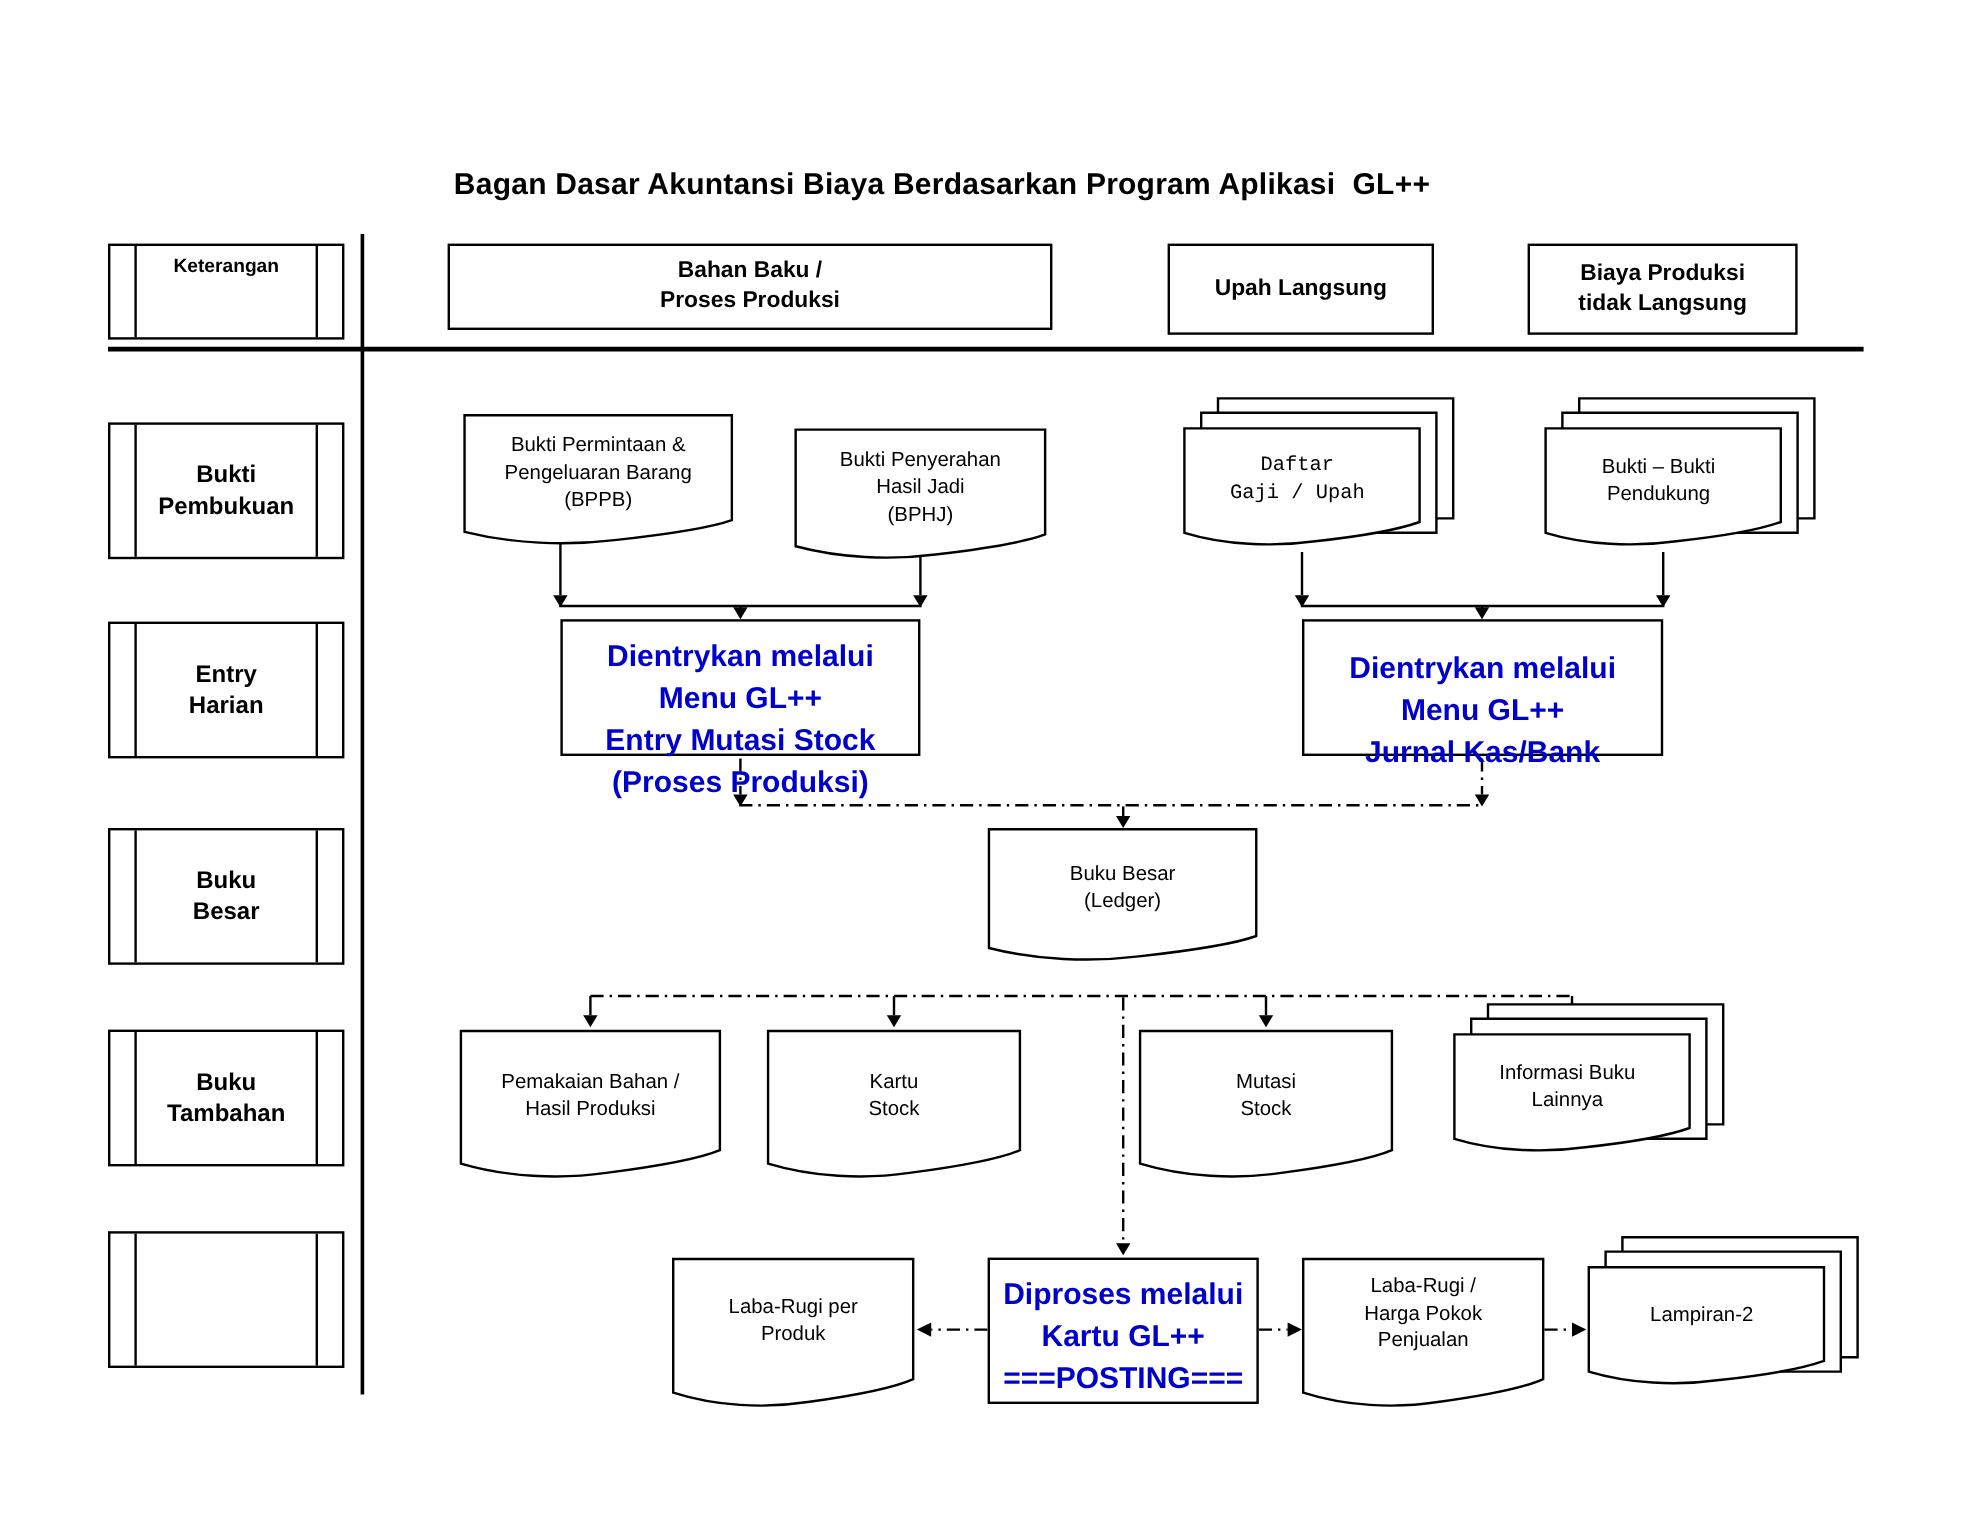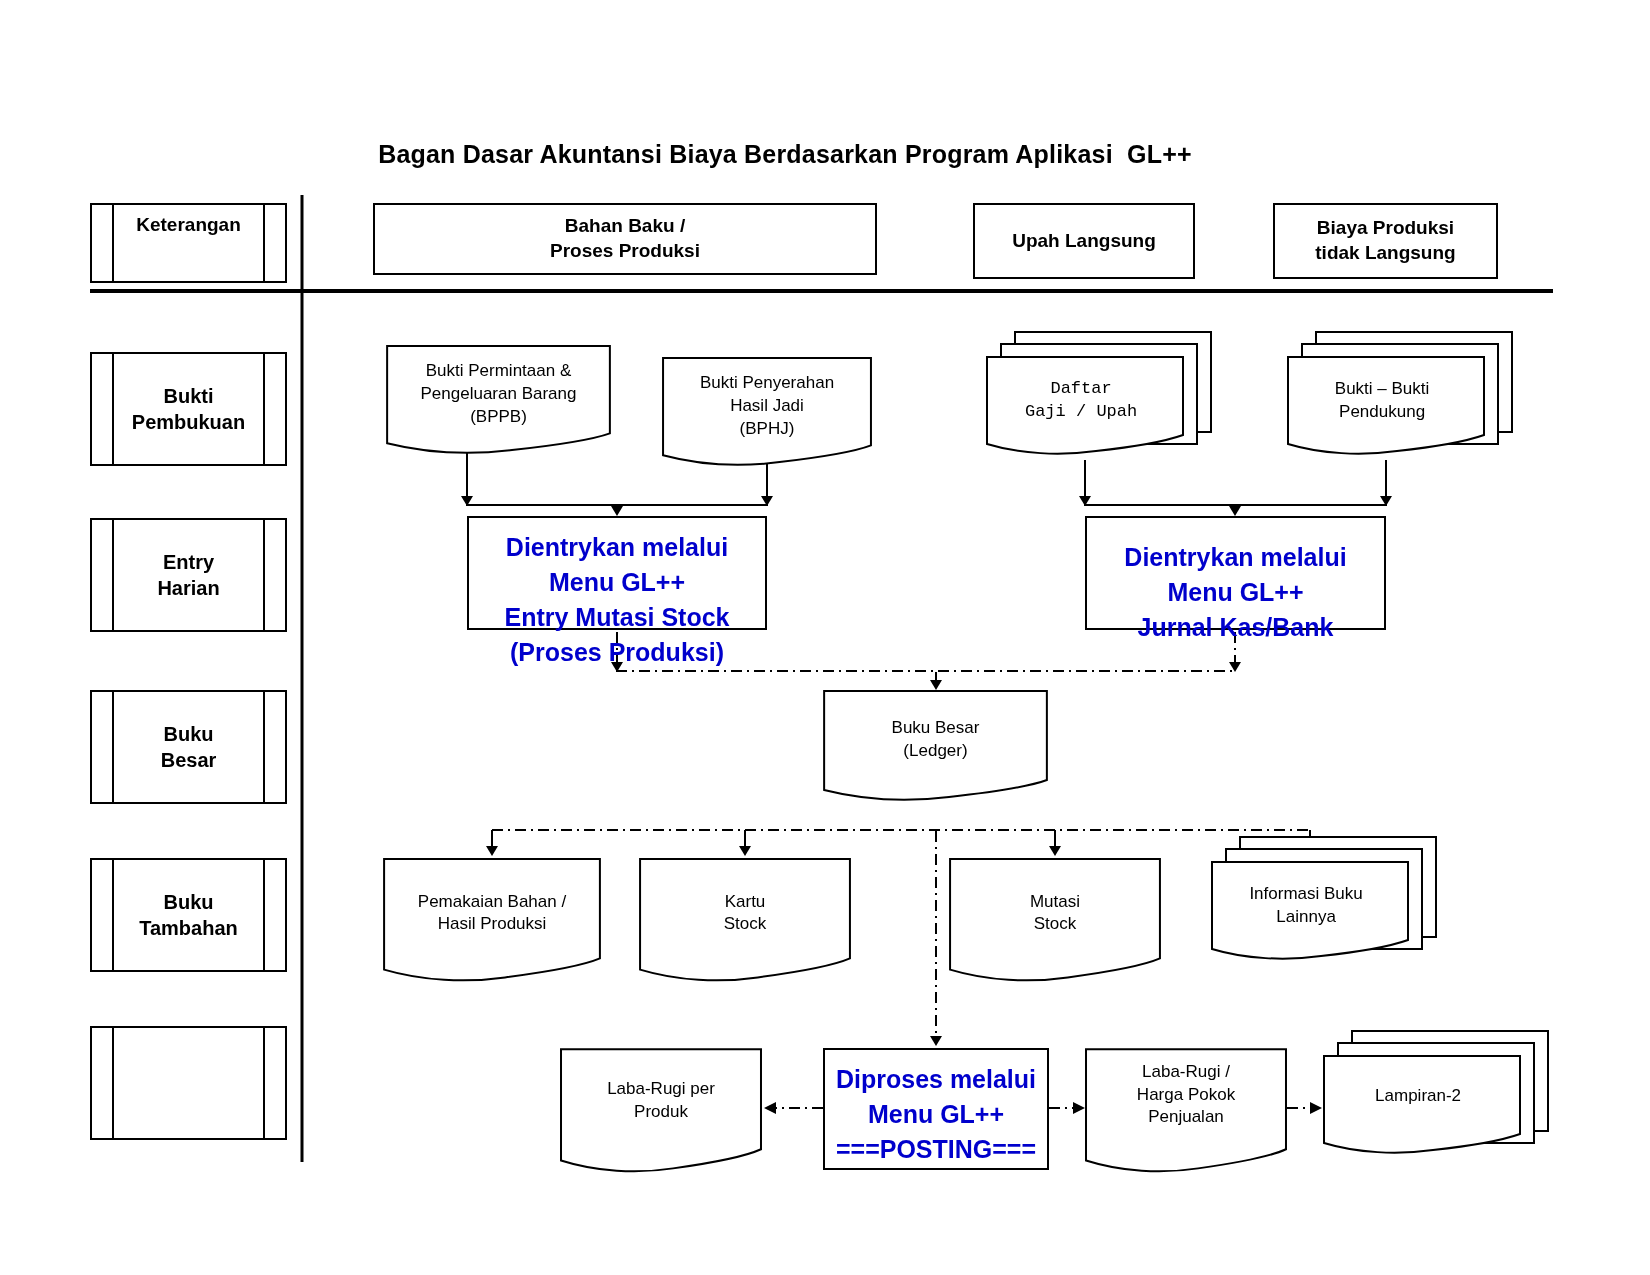--- a/index.html
+++ b/index.html
@@ -88,21 +88,21 @@
     <polygon points="1073,1102 1073,1114 1085,1108" fill="#000"></polygon>
     <line x1="1287" y1="1108" x2="1310" y2="1108" stroke="#000" stroke-width="2" stroke-dasharray="11 5 2 5"></line>
     <polygon points="1310,1102 1310,1114 1322,1108" fill="#000"></polygon>
   </svg>
 
   <div class="title">Bagan Dasar Akuntansi Biaya Berdasarkan Program Aplikasi  GL++</div>
 
   <div class="tab" style="left:90px;top:203px;width:197px;height:80px;">
     <div class="bar l"></div>
       <div class="bar r"></div>
-    <div class="lbl top" style="font-size:19px;">Keterangan</div>
+    <div class="lbl top" style="font-size:16px;">Keterangan</div>
   </div>
   <div class="tab" style="left:90px;top:352px;width:197px;height:114px;">
     <div class="bar l"></div>
       <div class="bar r"></div>
     <div class="lbl">Bukti
 Pembukuan</div>
   </div>
   <div class="tab" style="left:90px;top:518px;width:197px;height:114px;">
     <div class="bar l"></div>
       <div class="bar r"></div>
@@ -220,21 +220,21 @@
 
   <div class="doc" style="left:560px;top:1048px;width:202px;height:126px;">
     <svg class="shape" viewBox="0 0 200 112" preserveAspectRatio="none">
       <path class="docpath" d="M1,1 H199 V90 C182,97 152,102 112,107 C76,112 36,110 1,100 Z"></path>
       </svg>
     <div class="txt" style="top:24%;">Laba-Rugi per
 Produk</div>
   </div>
   <div class="rbox posting" style="left:823px;top:1048px;width:226px;height:122px;">
     <div class="txt2">Diproses melalui
-Menu GL++
+Kartu GL++
 ===POSTING===</div>
   </div>
   <div class="doc" style="left:1085px;top:1048px;width:202px;height:126px;">
     <svg class="shape" viewBox="0 0 200 112" preserveAspectRatio="none">
       <path class="docpath" d="M1,1 H199 V90 C182,97 152,102 112,107 C76,112 36,110 1,100 Z"></path>
       </svg>
     <div class="txt" style="top:10%;">Laba-Rugi /
 Harga Pokok
 Penjualan</div>
   </div>

